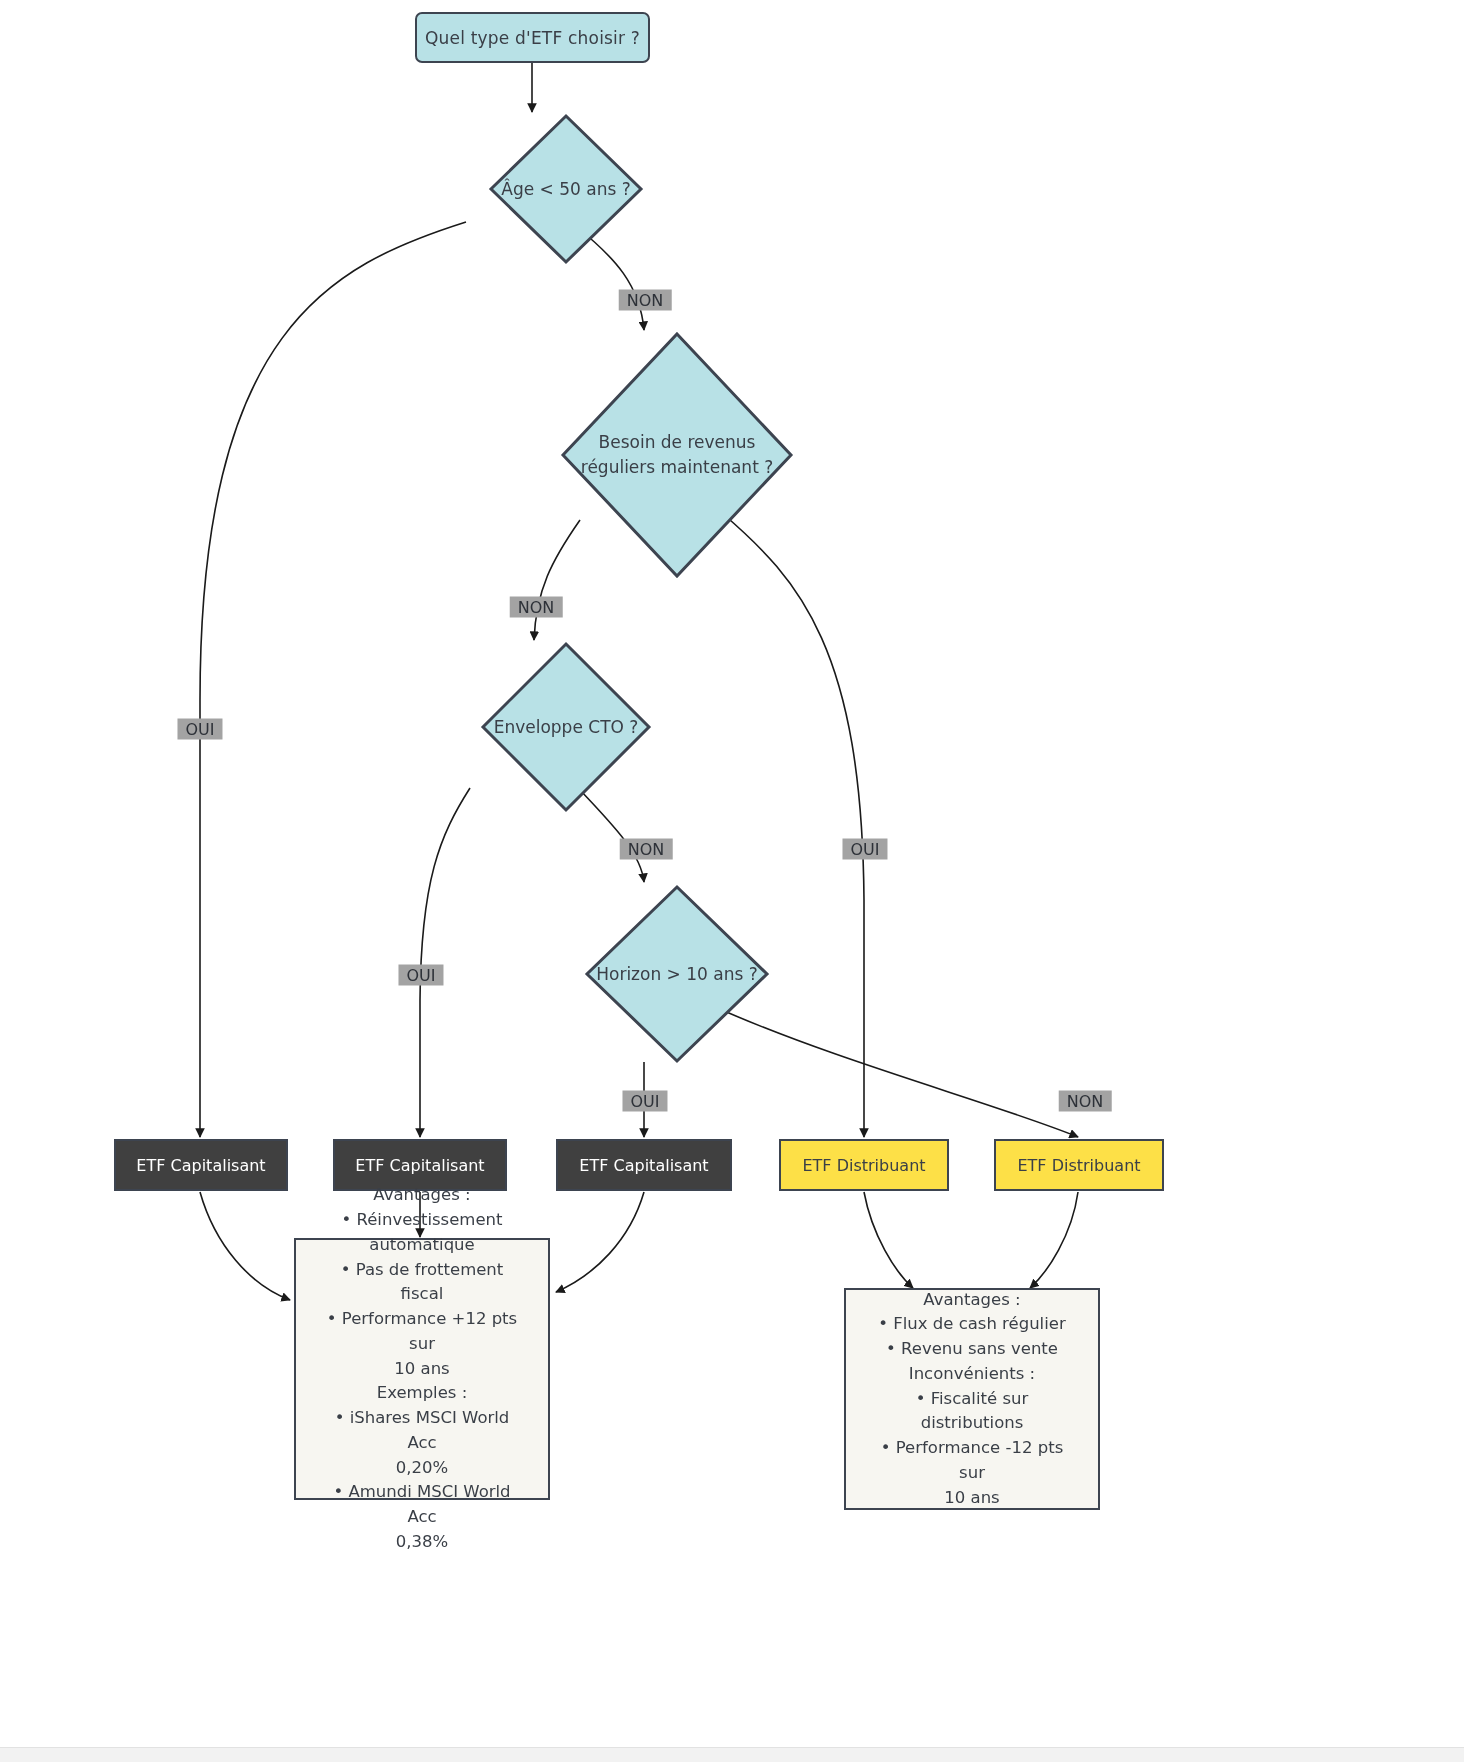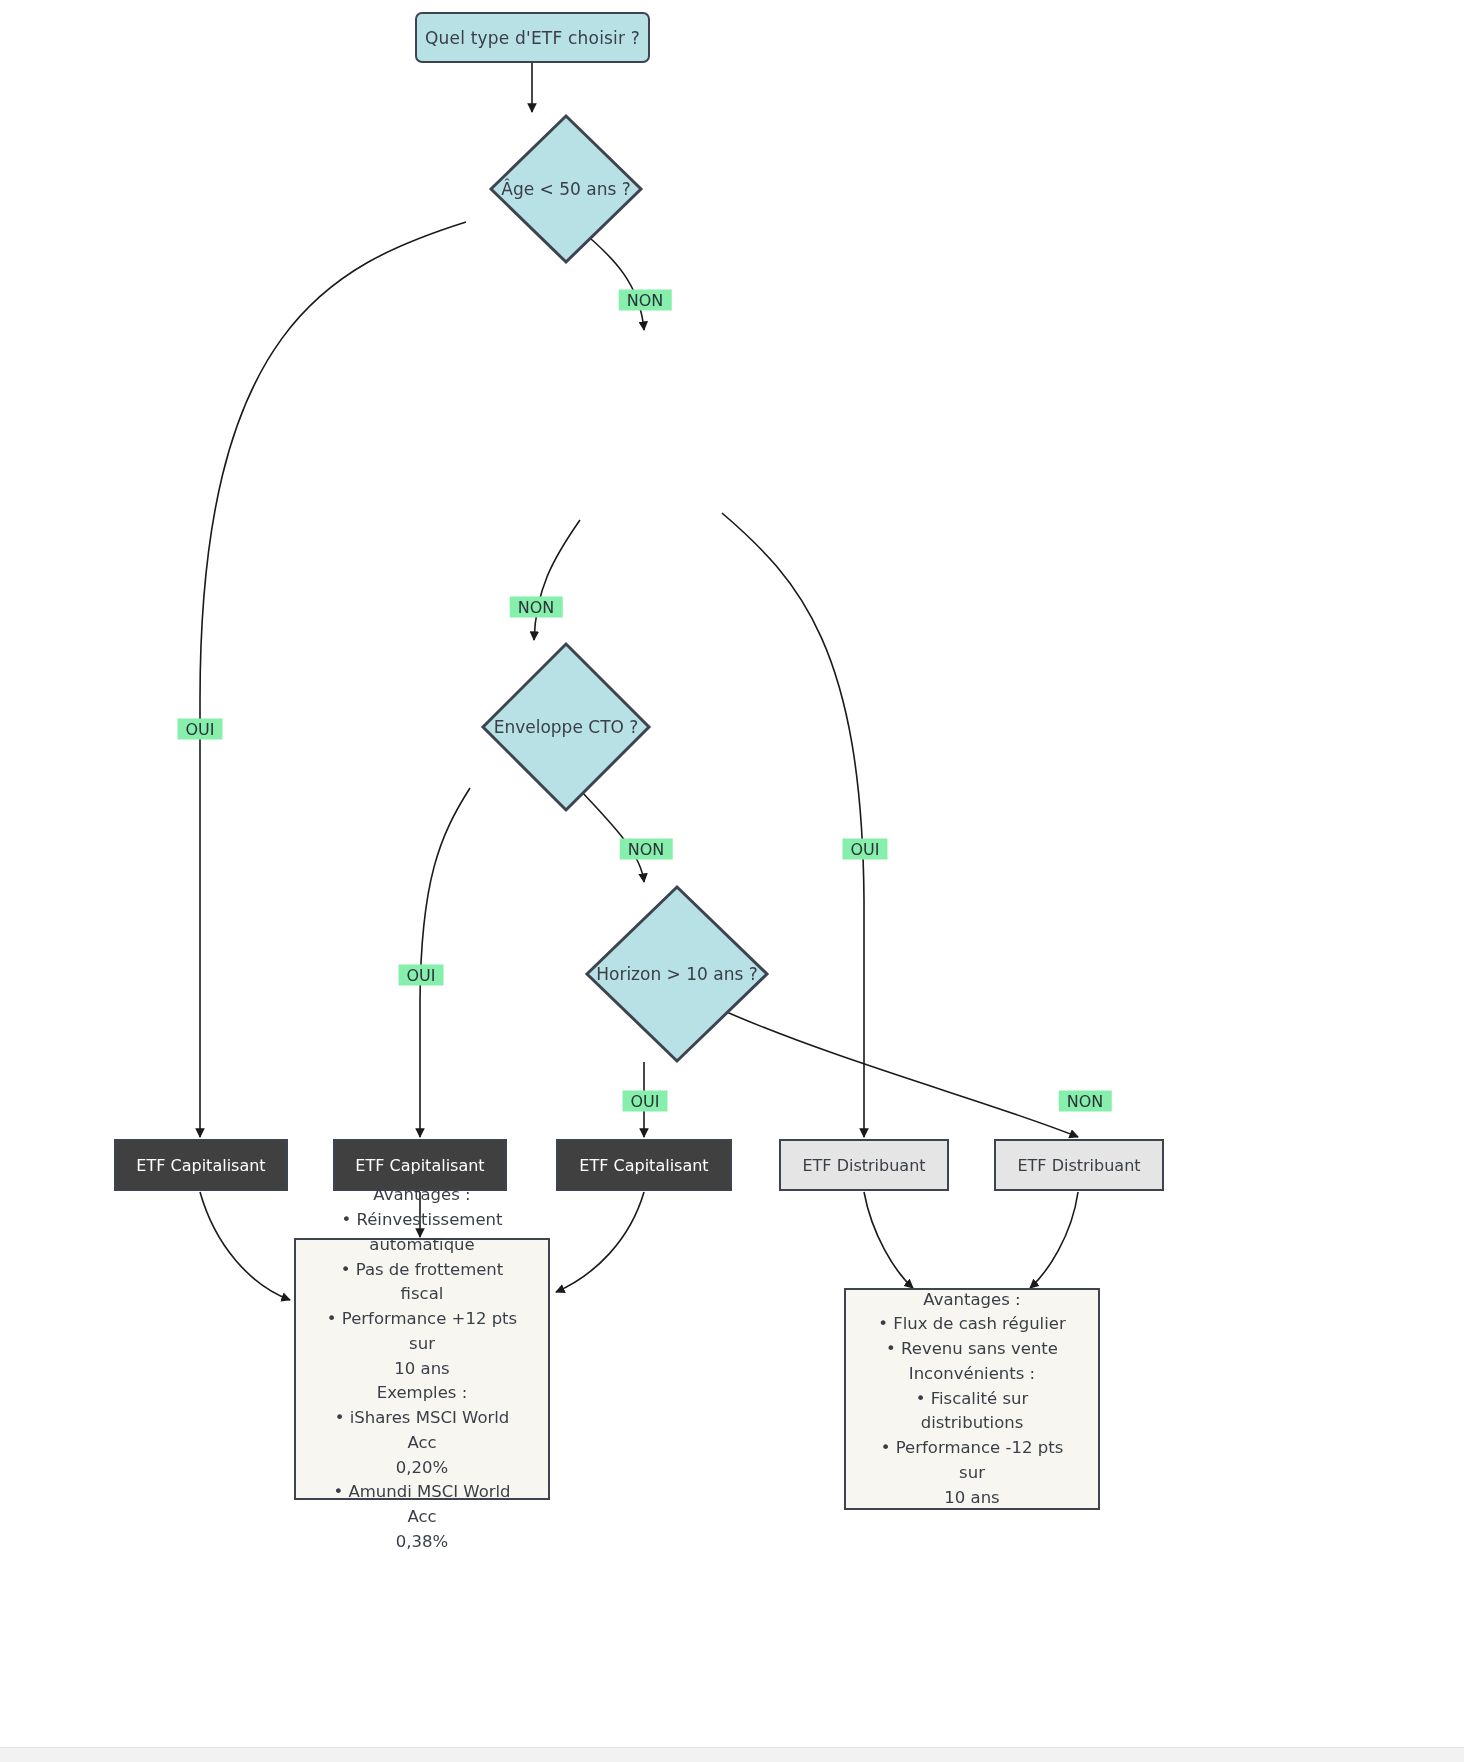--- a/index.html
+++ b/index.html
@@ -26,36 +26,36 @@
     color:#3a3f47;font-size:17px;line-height:1.45;pointer-events:none;
   }
   .diamond-label span{display:block;}
 
   
   .box-green{
     background:#404040;border:2.5px solid #3d4450;
     color:#ffffff;font-size:16px;
   }
   .box-yellow{
-    background:#e5e5e5;border:2.5px solid #3d4450;
+    background:#fde047;border:2.5px solid #3d4450;
     color:#3a3f47;font-size:16px;
   }
   
   .box-note{
     background:#f7f6f1;border:2.5px solid #3d4450;
     color:#3a3f47;font-size:16.5px;line-height:1.5;
     align-items:center;justify-content:center;
     padding:8px 26px;
   }
   .box-note .note-lines{width:100%;}
   .box-note .note-lines div{display:block;}
 
   
   .edge-label{
-    position:absolute;background:#86efac;color:#2d3138;
+    position:absolute;background:#a3a3a3;color:#2d3138;
     font-size:16px;padding:1px 8px;white-space:nowrap;
     transform:translate(-50%,-50%);
   }
   .bottom-rule{position:absolute;left:0;bottom:0;width:1464px;height:14px;background:#f2f2f2;border-top:1px solid #e2e2e2;}
 </style>
 </head>
 <body>
 
 <div id="canvas">
 
@@ -99,20 +99,31 @@
 
   <div class="diamond-wrap" style="left:456px;top:113px;width:156px;height:152px;">
     <svg class="diamond-shape" viewBox="0 0 156 152" xmlns="http://www.w3.org/2000/svg">
       <polygon points="78,3 153,76 78,149 3,76" fill="#b8e1e6" stroke="#3d4450" stroke-width="3"></polygon>
     </svg>
     <div class="diamond-label">
       <span>Âge &lt; 50 ans ?</span>
     </div>
   </div>
 
+  <div class="diamond-wrap" style="left:528px;top:331px;width:234px;height:248px;">
+    <svg class="diamond-shape" viewBox="0 0 234 248" xmlns="http://www.w3.org/2000/svg">
+      <polygon points="117,3 231,124 117,245 3,124" fill="#b8e1e6" stroke="#3d4450" stroke-width="3"></polygon>
+    </svg>
+    <div class="diamond-label">
+      <div>
+        <span>Besoin de revenus</span>
+        <span>réguliers maintenant ?</span>
+      </div>
+    </div>
+  </div>
 
   <div class="diamond-wrap" style="left:448px;top:641px;width:172px;height:172px;">
     <svg class="diamond-shape" viewBox="0 0 172 172" xmlns="http://www.w3.org/2000/svg">
       <polygon points="86,3 169,86 86,169 3,86" fill="#b8e1e6" stroke="#3d4450" stroke-width="3"></polygon>
     </svg>
     <div class="diamond-label">
       <span>Enveloppe CTO ?</span>
     </div>
   </div>
 

